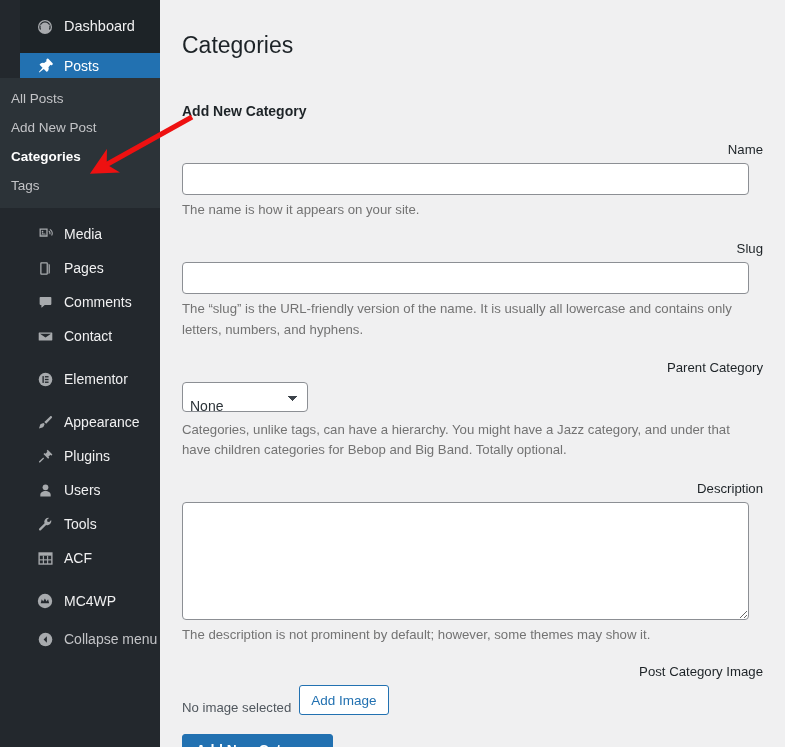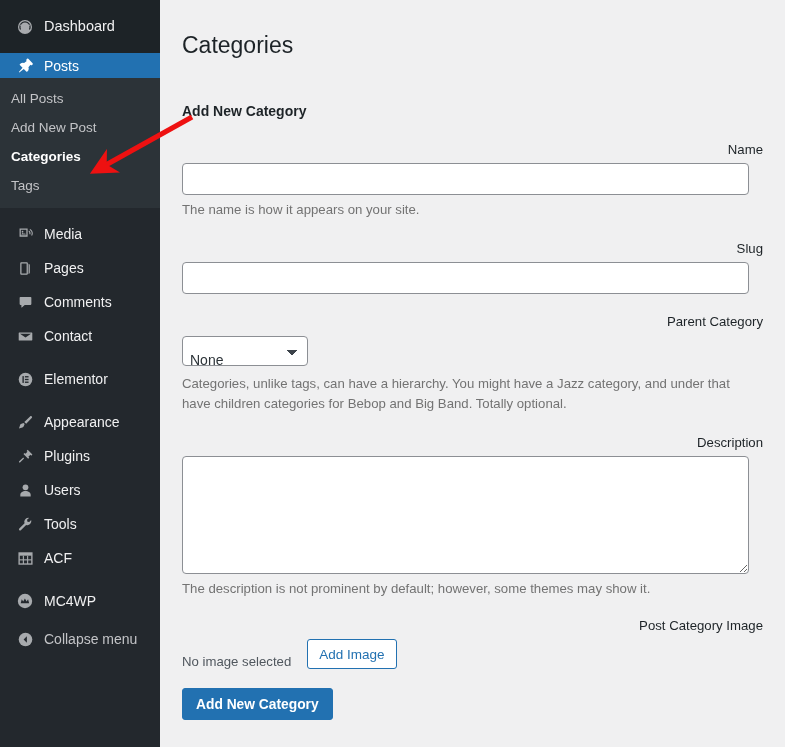--- a/index.html
+++ b/index.html
@@ -25,20 +25,21 @@
   }
   .menu-row {
     position: relative;
     display: flex;
     align-items: center;
     height: 34px;
     padding-left: 15px;
     font-size: 14px;
     color: #f0f0f1;
     cursor: pointer;
+    margin-left: 20px;
   }
   .menu-row.dashboard { background: #1d2327; height: 53px; align-items: center; }
   .menu-row.current {
     background: #2271b1;
     color: #fff;
     font-weight: 400;
     height: 25px;
   }
   .menu-row.current .arrow-pointer {
     position: absolute;
@@ -188,21 +189,20 @@
     padding: 0 11px;
     background: #f6f7f7;
     background: #fff;
     border: 1px solid #2271b1;
     border-radius: 3px;
     color: #2271b1;
     font-family: "Liberation Sans", sans-serif;
     font-size: 13.5px;
     cursor: pointer;
     white-space: nowrap;
-    margin-left: 8px;
   }
   .btn-primary {
     display: inline-flex;
     align-items: center;
     justify-content: center;
     margin-top: 19px;
     height: 32px;
     padding: 0 13px;
     background: #2271b1;
     border: 1px solid #2271b1;
@@ -400,20 +400,21 @@
         <div class="field">
           <label class="field-label">Name</label>
           <input class="text-input" type="text" value="" placeholder="" style="">
           <p class="help-text">The name is how it appears on your site.</p>
         </div>
 
         
         <div class="field">
           <label class="field-label">Slug</label>
           <input class="text-input" type="text" value="" placeholder="" style="">
+          <p class="help-text">The “slug” is the URL-friendly version of the name. It is usually all lowercase and contains only letters, numbers, and hyphens.</p>
         </div>
 
         
         <div class="field">
           <label class="field-label">Parent Category</label>
           <select class="parent-select">
             <option>None</option>
           </select>
           <p class="help-text">Categories, unlike tags, can have a hierarchy. You might have a Jazz category, and under that have children categories for Bebop and Big Band. Totally optional.</p>
         </div>

